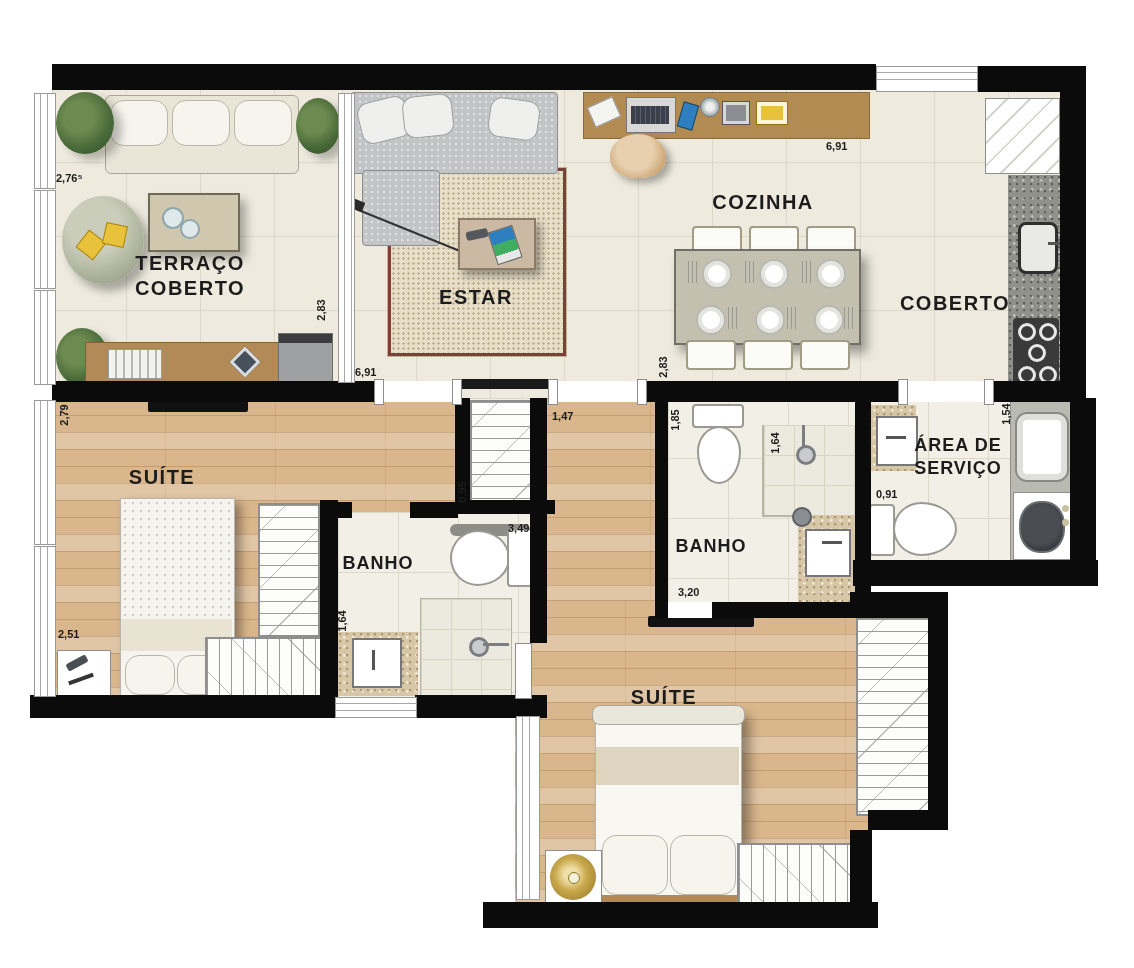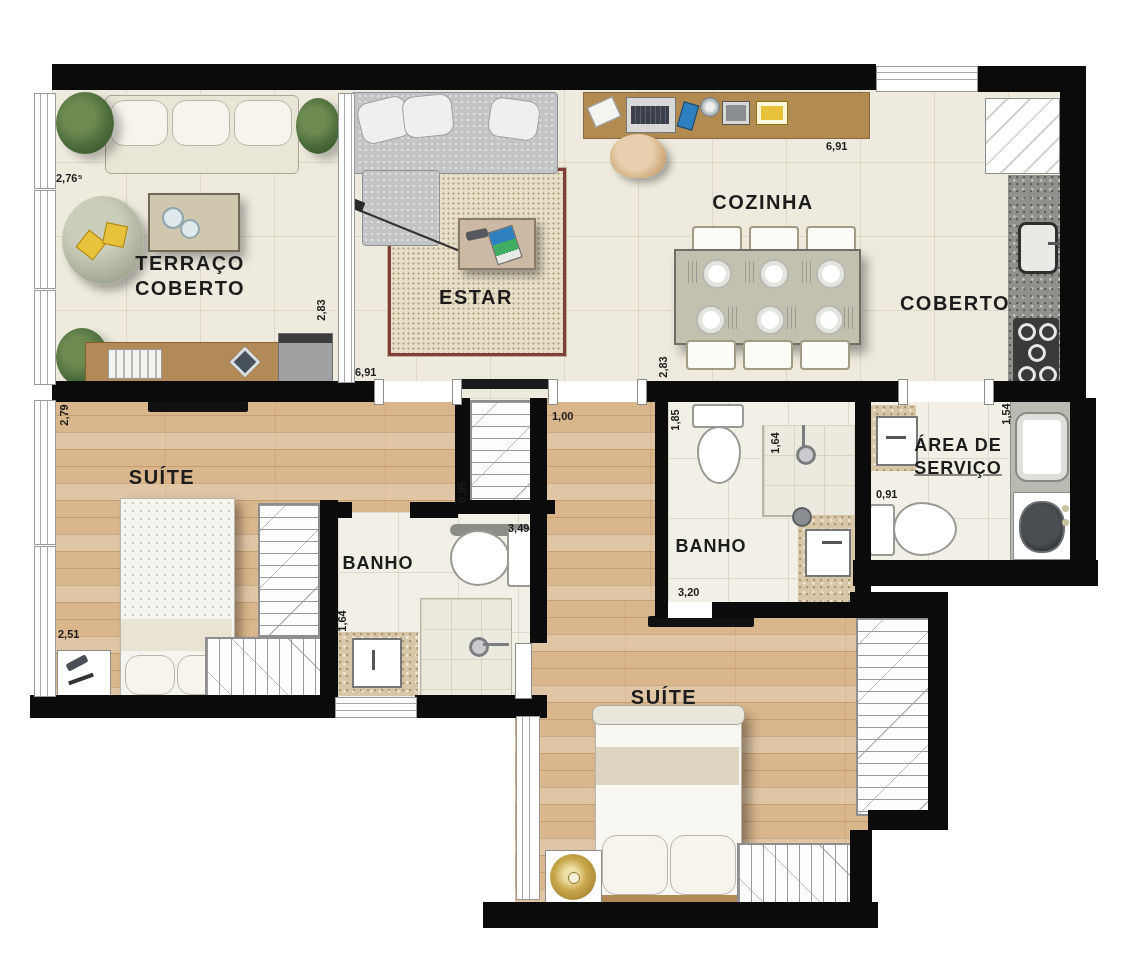--- a/index.html
+++ b/index.html
@@ -304,32 +304,32 @@
 
   <div class="rlabel" style="left:190px;top:263px;">TERRAÇO</div>
   <div class="rlabel" style="left:190px;top:288px;">COBERTO</div>
   <div class="rlabel" style="left:476px;top:297px;">ESTAR</div>
   <div class="rlabel" style="left:763px;top:202px;">COZINHA</div>
   <div class="rlabel" style="left:955px;top:303px;">COBERTO</div>
   <div class="rlabel" style="left:162px;top:477px;">SUÍTE</div>
   <div class="rlabel sm" style="left:378px;top:563px;">BANHO</div>
   <div class="rlabel sm" style="left:711px;top:546px;">BANHO</div>
   <div class="rlabel sm" style="left:958px;top:445px;">ÁREA DE</div>
-  <div class="rlabel sm" style="left:958px;top:468px;text-decoration:underline;">SERVIÇO</div>
+  <div class="rlabel sm" style="left:958px;top:468px;">SERVIÇO</div>
   <div class="rlabel" style="left:664px;top:697px;">SUÍTE</div>
 
   <div class="dim" style="left:56px;top:172px;">2,76⁵</div>
   <div class="dim v" style="left:310px;top:304px;">2,83</div>
   <div class="dim" style="left:355px;top:366px;">6,91</div>
   <div class="dim v" style="left:652px;top:361px;">2,83</div>
   <div class="dim" style="left:826px;top:140px;">6,91</div>
   <div class="dim v" style="left:53px;top:409px;">2,79</div>
   <div class="dim" style="left:58px;top:628px;">2,51</div>
   <div class="dim v" style="left:451px;top:486px;">0,95</div>
-  <div class="dim" style="left:552px;top:410px;">1,00</div>
+  <div class="dim" style="left:552px;top:410px;">1,47</div>
   <div class="dim" style="left:508px;top:522px;">3,49</div>
   <div class="dim v" style="left:331px;top:615px;">1,64</div>
   <div class="dim v" style="left:664px;top:414px;">1,85</div>
   <div class="dim v" style="left:764px;top:437px;">1,64</div>
   <div class="dim" style="left:678px;top:586px;">3,20</div>
   <div class="dim v" style="left:995px;top:408px;">1,54</div>
   <div class="dim" style="left:876px;top:488px;">0,91</div>
 
 </div>
 

